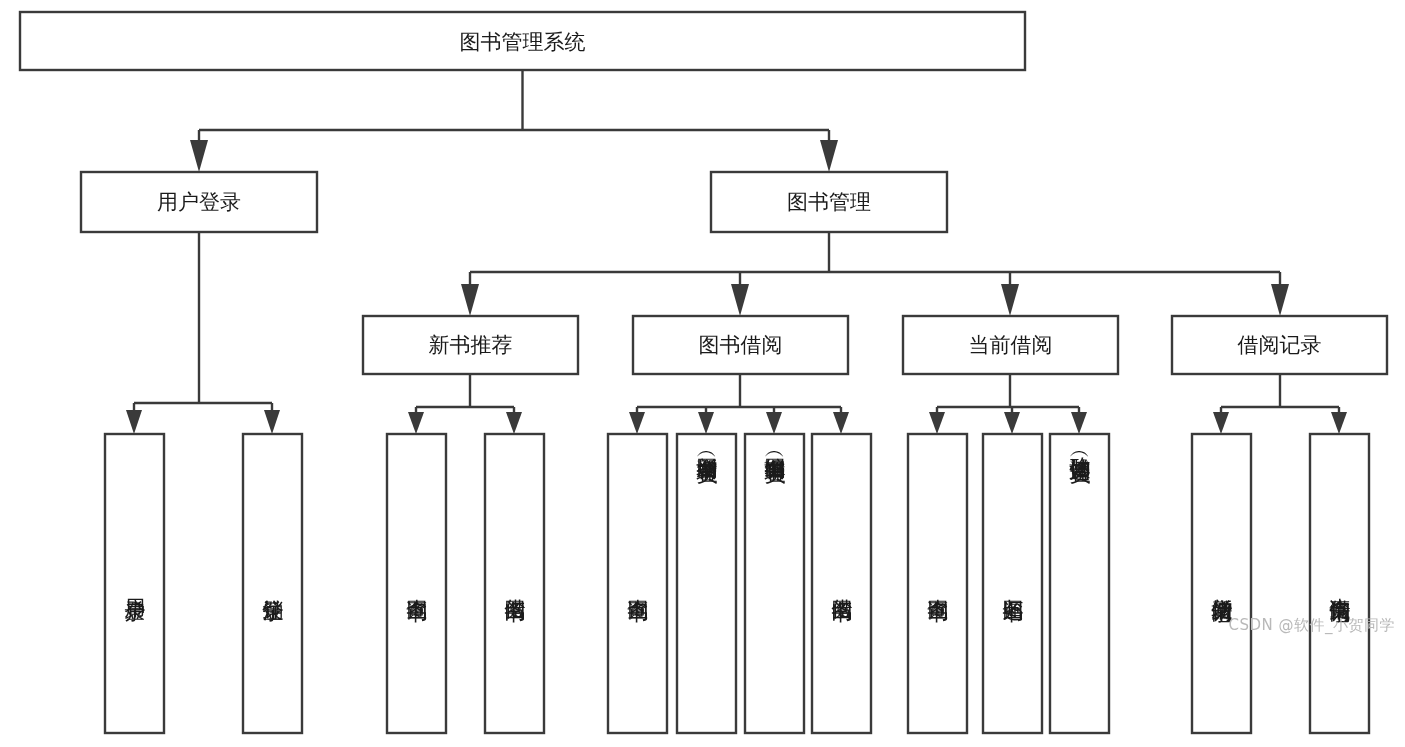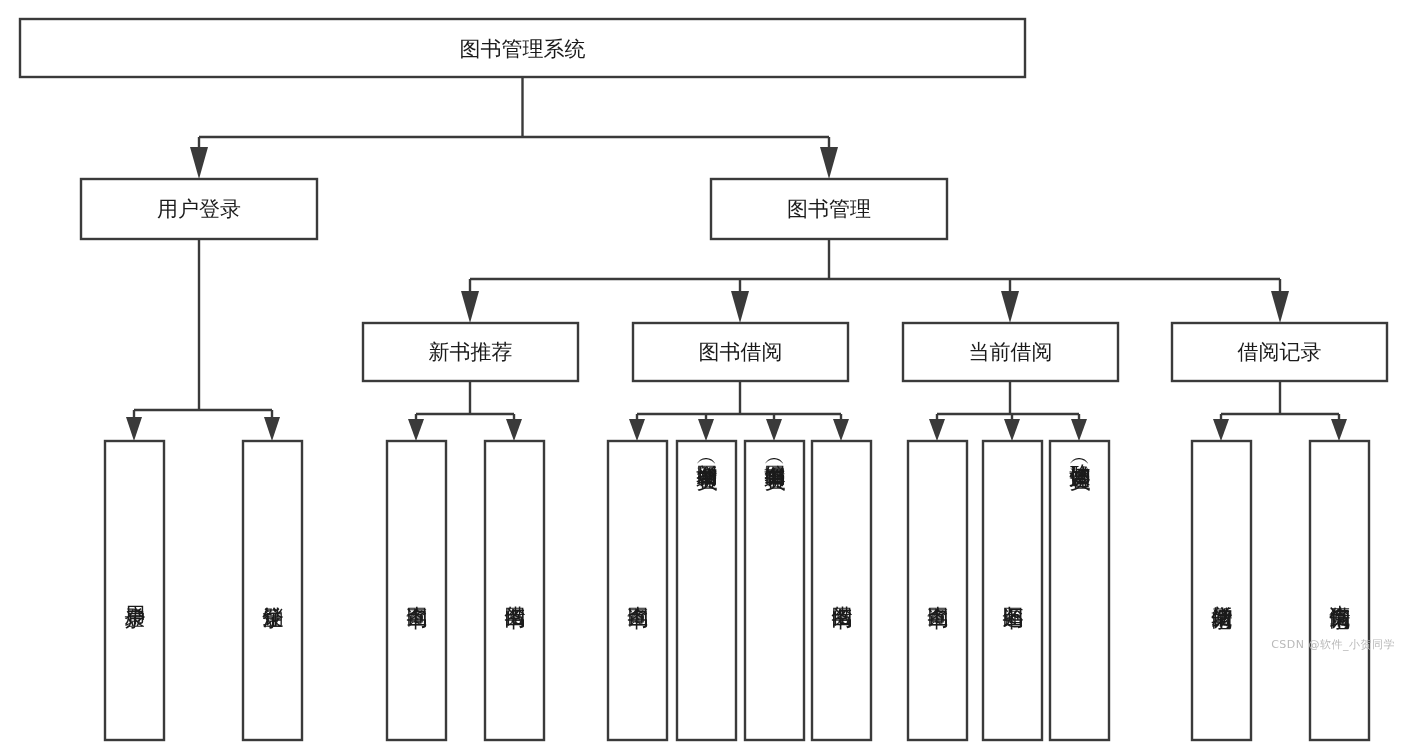--- a/index.html
+++ b/index.html
@@ -11,21 +11,20 @@
     width: 1405px;
     height: 747px;
     font-family: "DejaVu Sans", "Liberation Sans", sans-serif;
     overflow: hidden;
   }
   #diagram-root {
     position: relative;
     width: 1405px;
     height: 651px;
     background: #ffffff;
-    margin-top: 7px;
   }
   svg#diagram-svg {
     position: absolute;
     left: 0;
     top: 0;
     width: 1405px;
     height: 747px;
     display: block;
   }
   .node-box {
@@ -64,23 +63,23 @@
     font-size: 21px;
     line-height: 1.18;
     color: #1b1b1b;
     letter-spacing: 1px;
     white-space: nowrap;
     text-align: center;
   }
   .watermark {
     position: absolute;
     right: 10px;
-    bottom: 6px;
-    font-family: "DejaVu Sans", "Liberation Sans", sans-serif;
-    font-size: 11px;
+    bottom: 16px;
+    font-family: "DejaVu Sans", "Liberation Sans", sans-serif;
+    font-size: 15px;
     color: #b9b9b9;
     letter-spacing: 0.5px;
     white-space: nowrap;
     pointer-events: none;
   }
 </style>
 </head>
 <body>
 
 <div id="diagram-root">

